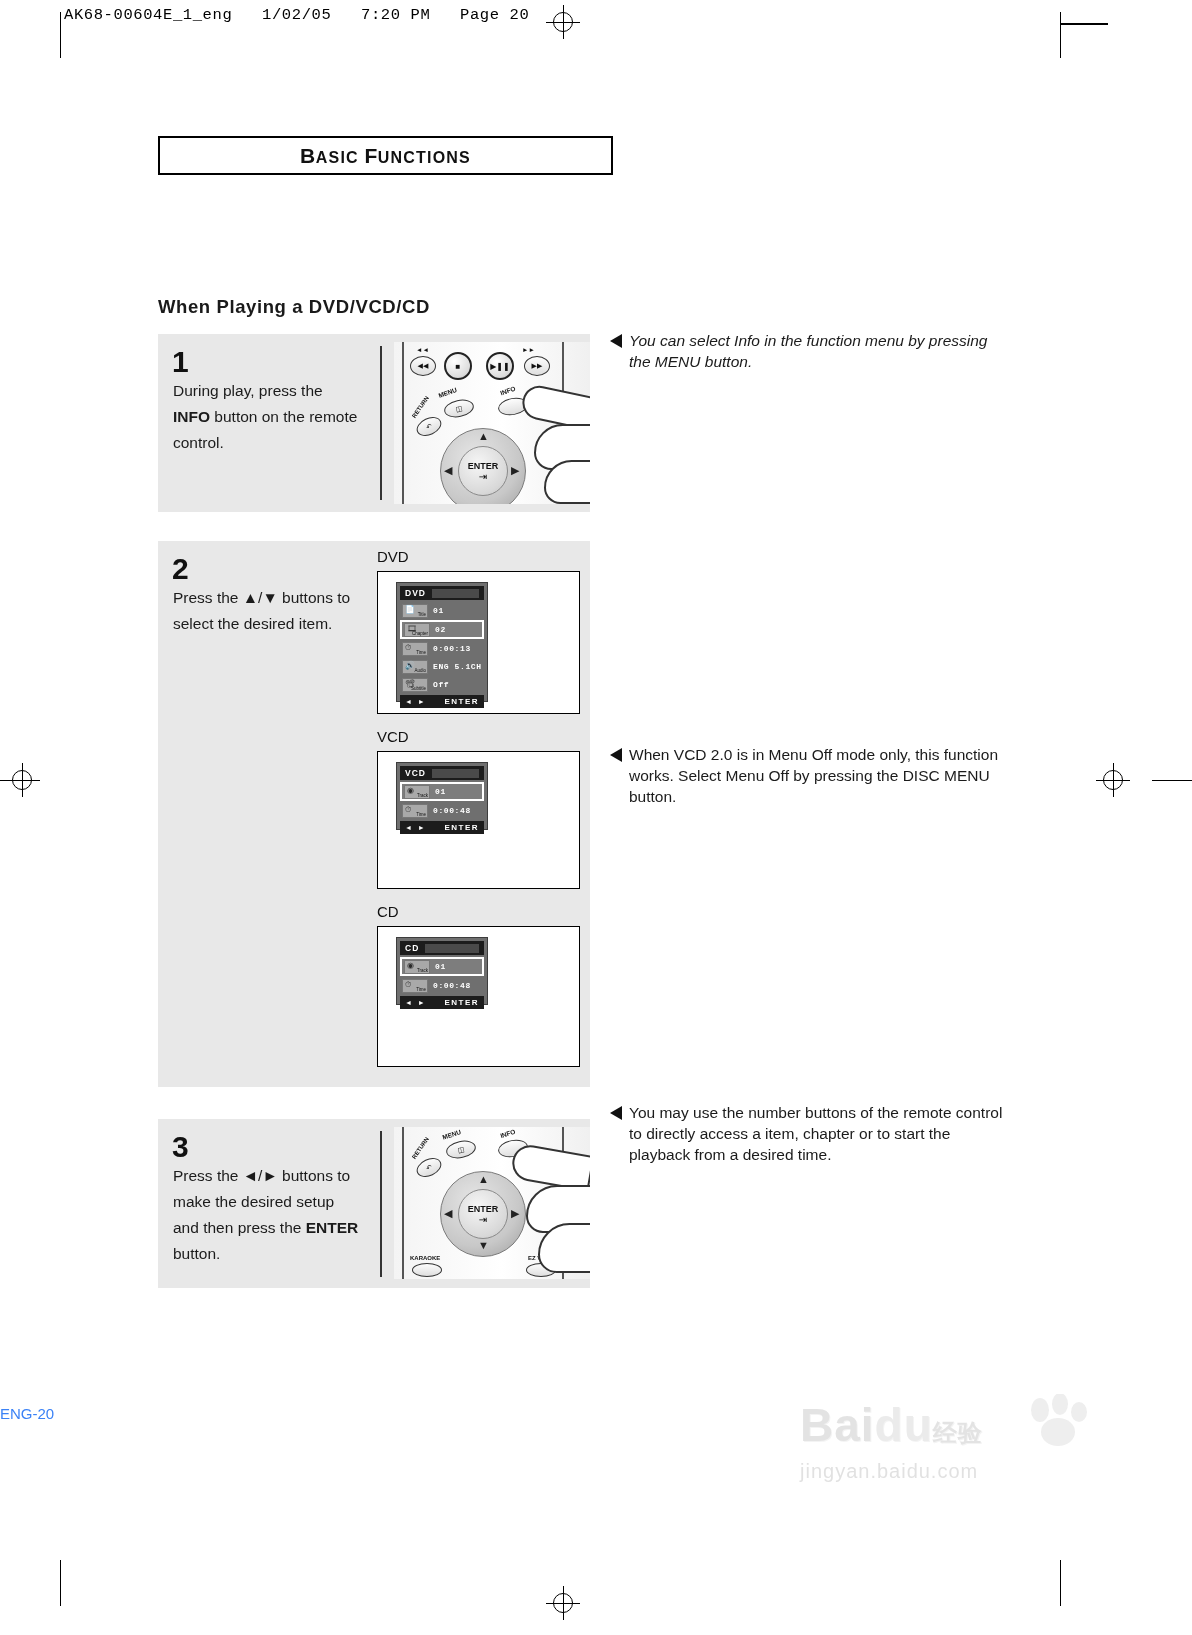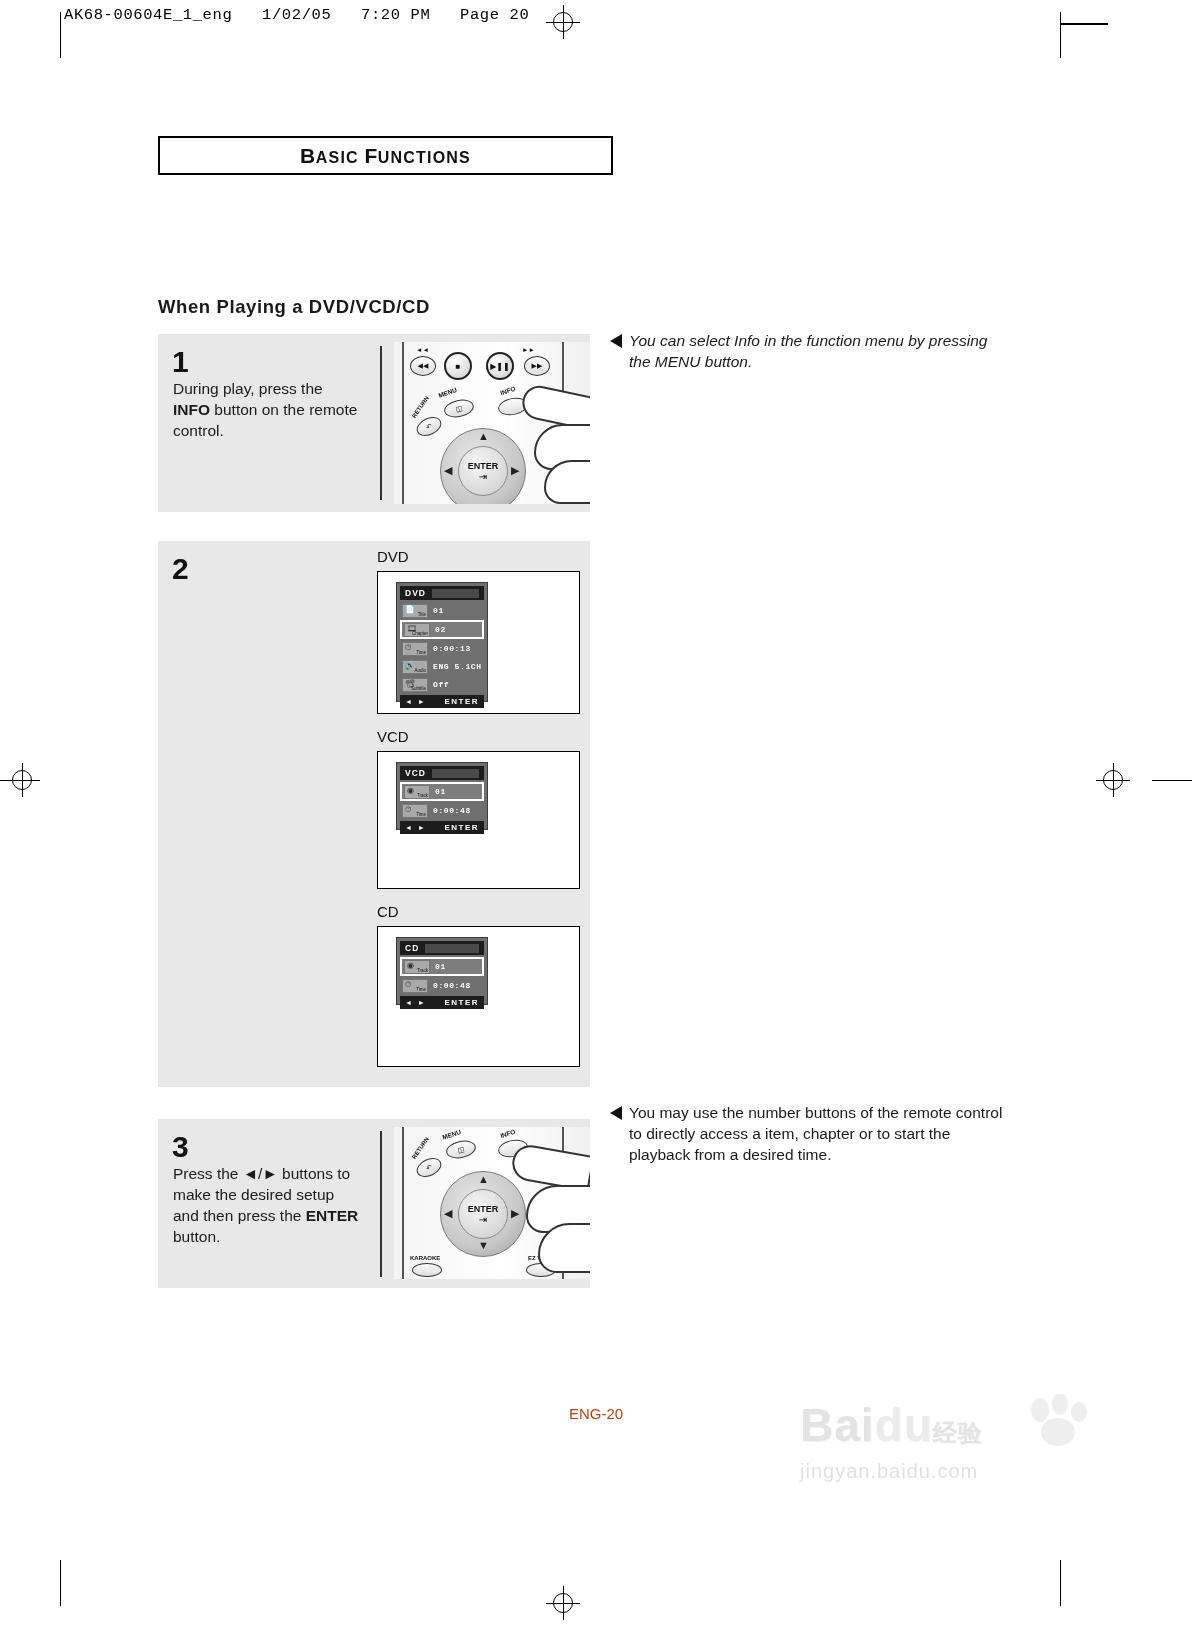--- a/index.html
+++ b/index.html
@@ -50,21 +50,21 @@
   }
 
   
   .step-panel { position: absolute; background: #e8e8e8; }
   #step1-panel { left: 158px; top: 334px; width: 432px; height: 178px; }
   #step2-panel { left: 158px; top: 541px; width: 432px; height: 546px; }
   #step3-panel { left: 158px; top: 1119px; width: 432px; height: 169px; }
 
   .step-num { position: absolute; font-size: 30px; font-weight: bold; color: #111; }
   .step-text {
-    position: absolute; font-size: 15.5px; line-height: 21px; color: #1b1b1b; width: 190px;
+    position: absolute; font-size: 15.5px; line-height: 26px; color: #1b1b1b; width: 190px;
   }
   .step-text b { font-weight: bold; }
 
   
   .panel-divider { position: absolute; width: 2px; background: #333; }
 
   
   .remote { position: absolute; background: #fff; overflow: hidden; }
   .rem-body {
     position: absolute; left: 0; top: 0; width: 100%; height: 100%;
@@ -143,21 +143,21 @@
     flex: none; margin-right: 7px; margin-top: 4px;
     width: 0; height: 0;
     border-top: 7px solid transparent; border-bottom: 7px solid transparent;
     border-right: 12px solid #111;
   }
   .callout .ctext { font-size: 15.5px; line-height: 21px; color: #1b1b1b; }
 
   
   .footer {
     position: absolute; left: 0; top: 1405px; width: 1192px;
-    text-align: center; font-size: 15px; color: #c2410c;
+    font-size: 15px; color: #3b82f6;
   }
 
   
   .wm { position: absolute; left: 800px; top: 1400px; width: 300px; height: 130px; opacity: 0.5; }
   .wm-text {
     font-size: 46px; font-weight: bold; color: #c9c9c9;
     letter-spacing: 1px; line-height: 50px;
     text-shadow: 1px 1px 0 #e8e8e8;
   }
   .wm-sub { font-size: 20px; color: #c4c4c4; letter-spacing: 1px; margin-top: 2px; }
@@ -251,20 +251,21 @@
       <div class="arrow-g" style="left:117px; top:122px;">▶</div>
 
       <div class="finger f1" style="left:128px; top:48px; width:74px; height:34px; transform:rotate(12deg);"></div>
       <div class="finger" style="left:140px; top:82px; width:70px; height:46px; border-radius:40px 10px 30px 24px;"></div>
       <div class="finger" style="left:150px; top:118px; width:62px; height:44px; border-radius:34px 10px 10px 20px;"></div>
     </div>
   </div>
 
   <div class="step-panel" id="step2-panel">
     <div class="step-num" style="left:14px; top:11px;">2</div>
+    <div class="step-text" style="left:15px; top:44px;">Press the ▲/▼ buttons to select the desired item.</div>
   </div>
 
   <div class="osd-label" style="left:377px; top:548px;">DVD</div>
   <div class="osd-frame" style="left:377px; top:571px; width:203px; height:143px;">
     <div class="osd" style="left:18px; top:10px; width:92px; height:120px;">
       <div class="osd-title">
         <span>DVD</span>
         <span class="bar"></span>
       </div>
 
@@ -406,20 +407,24 @@
       <div class="finger" style="left:132px; top:58px; width:74px; height:48px; border-radius:44px 10px 30px 24px;"></div>
       <div class="finger" style="left:144px; top:96px; width:64px; height:50px; border-radius:34px 10px 10px 20px;"></div>
     </div>
   </div>
 
   <div class="callout" style="left:610px; top:330px;font-style:italic;">
     <div class="tri"></div>
     <div class="ctext">You can select Info in the function menu by pressing the MENU button.</div>
   </div>
 
+  <div class="callout" style="left:610px; top:744px;">
+    <div class="tri"></div>
+    <div class="ctext">When VCD 2.0 is in Menu Off mode only, this function works. Select Menu Off by pressing the DISC MENU button.</div>
+  </div>
 
   <div class="callout" style="left:610px; top:1102px;">
     <div class="tri"></div>
     <div class="ctext">You may use the number buttons of the remote control to directly access a item, chapter or to start the playback from a desired time.</div>
   </div>
 
   <div class="footer">ENG-20</div>
 
   <div class="wm">
     <svg class="wm-paw" width="70" height="56" viewBox="0 0 70 56">

